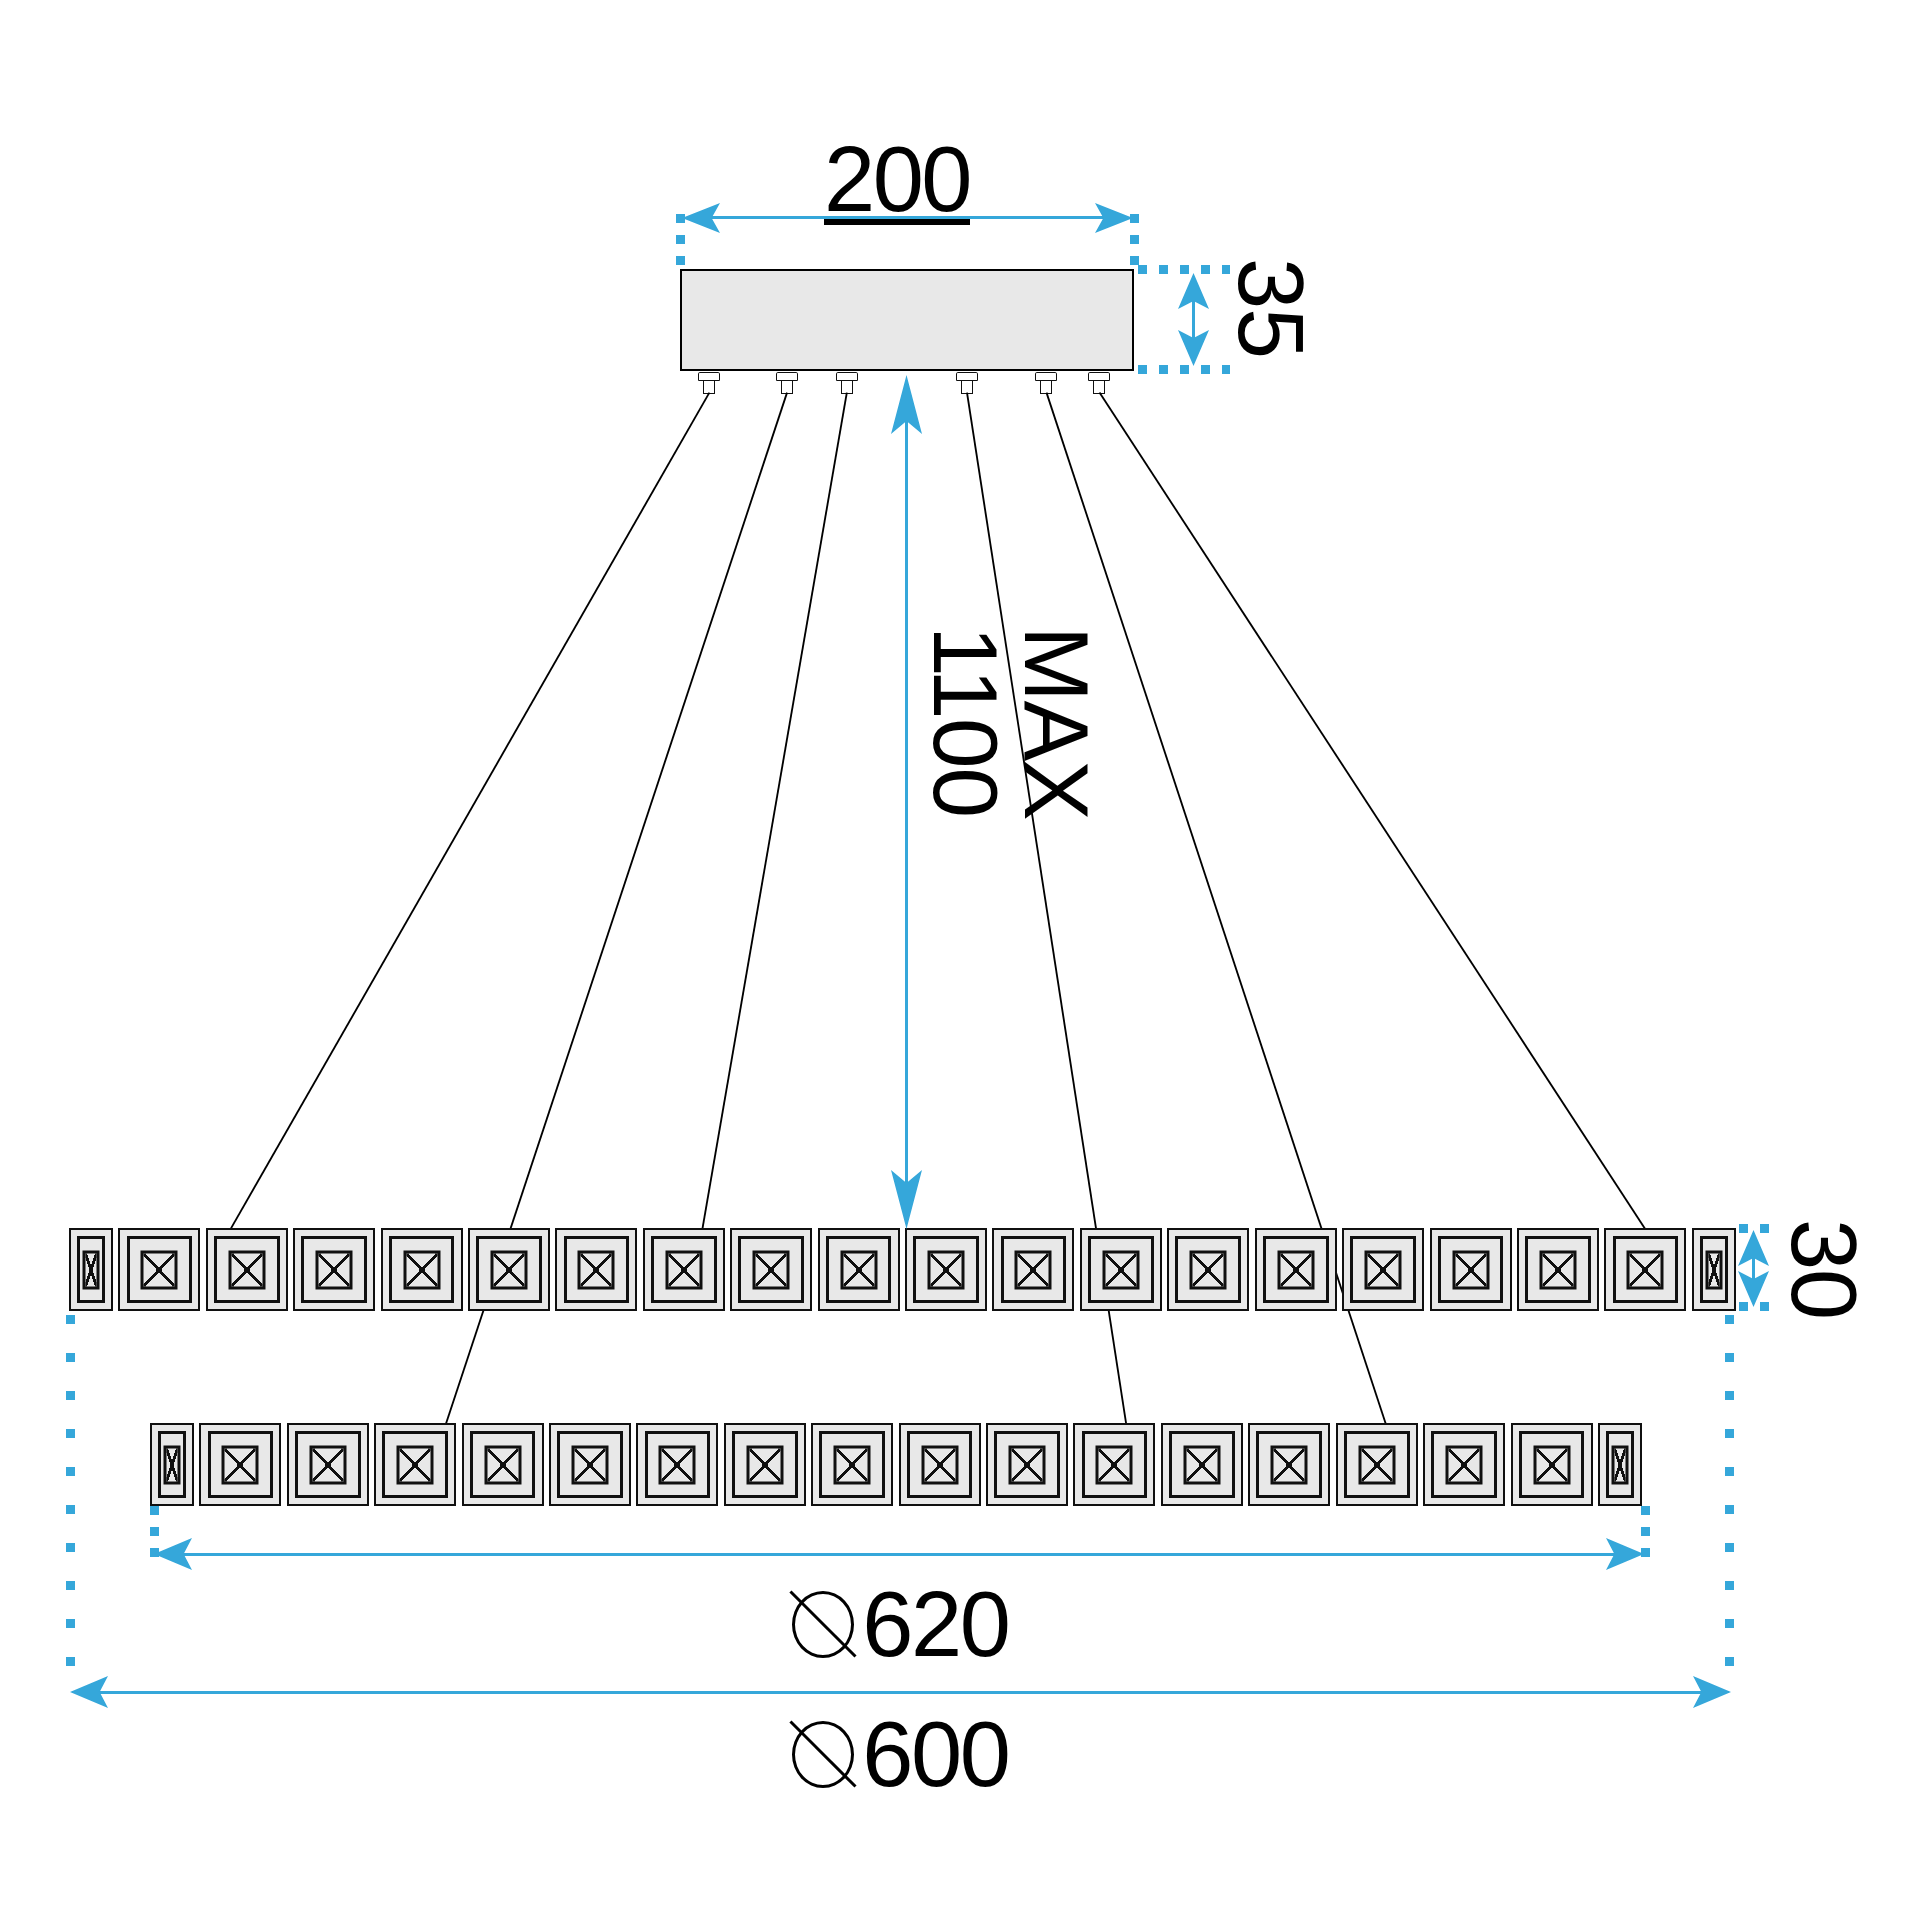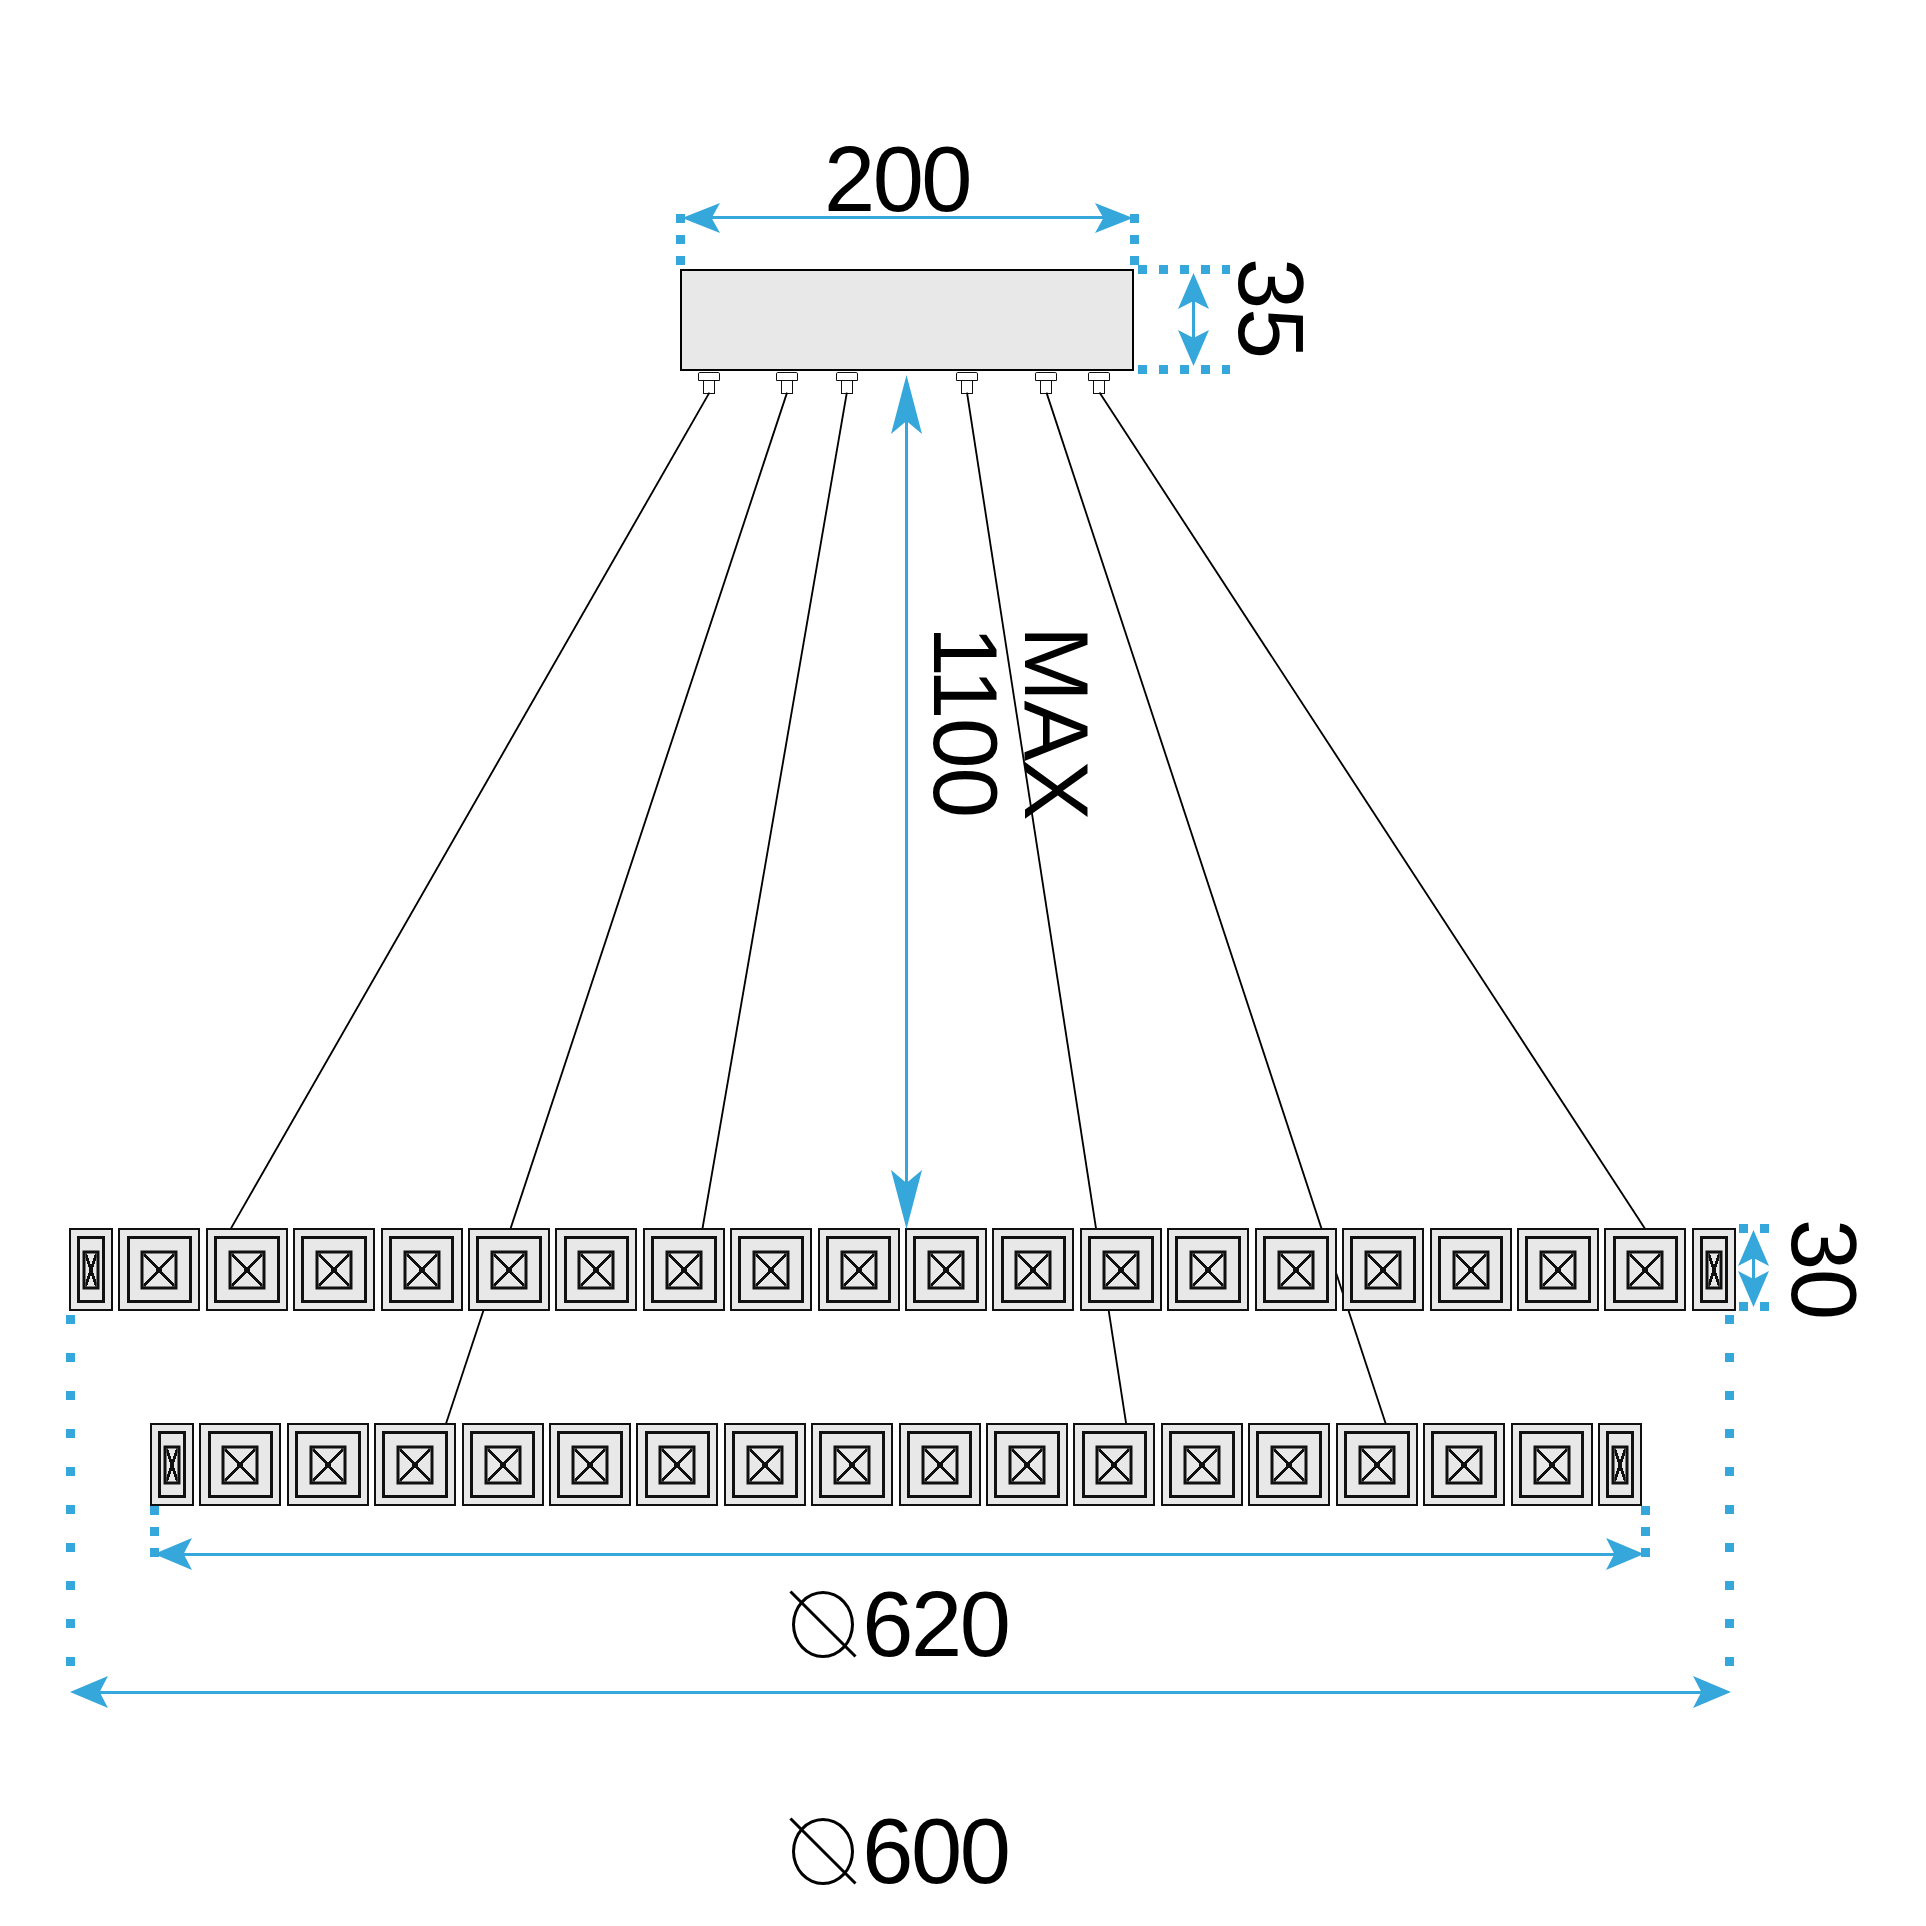--- a/index.html
+++ b/index.html
@@ -99,21 +99,21 @@
       <div class="abs nub2" style="left: 841px; top: 380px; width: 12.3px; height: 13.6px;"></div>
       <div class="abs nub1" style="left: 956px; top: 372px; width: 22px; height: 9.2px;"></div>
       <div class="abs nub2" style="left: 961px; top: 380px; width: 12.3px; height: 13.6px;"></div>
       <div class="abs nub1" style="left: 1035px; top: 372px; width: 22px; height: 9.2px;"></div>
       <div class="abs nub2" style="left: 1040px; top: 380px; width: 12.3px; height: 13.6px;"></div>
       <div class="abs nub1" style="left: 1088px; top: 372px; width: 22px; height: 9.2px;"></div>
       <div class="abs nub2" style="left: 1093px; top: 380px; width: 12.3px; height: 13.6px;"></div>
     </div>
 
   <div class="layer abs">
-    <div class="abs dim-label" style="left:712px;top:126px;width:370px;height:105px;">200</div>
+    <div class="abs dim-label" style="left:712px;top:126px;width:370px;height:105px;text-decoration:underline;">200</div>
     <div class="abs cline-h" style="left:690px;top:216px;width:434px;"></div>
     <div class="abs ah left" style="left:682px;top:203px;width:38px;height:30px;"></div>
     <div class="abs ah right" style="left:1095px;top:203px;width:38px;height:30px;"></div>
     <div class="abs dot-v" style="left:676px;top:214px;height:55px;"></div>
     <div class="abs dot-v" style="left:1130px;top:214px;height:55px;"></div>
   </div>
 
   <div class="layer abs">
     <div class="abs dot-h" style="left:1138px;top:265px;width:92px;"></div>
     <div class="abs dot-h" style="left:1138px;top:365px;width:92px;"></div>
@@ -309,21 +309,21 @@
       <span class="dim-label" style="position:static;">620</span>
     </div>
   </div>
 
   <div class="layer abs">
     <div class="abs dot-v sparse" style="left:66px;top:1315px;height:378px;"></div>
     <div class="abs dot-v sparse" style="left:1725px;top:1315px;height:378px;"></div>
     <div class="abs cline-h" style="left:78px;top:1691px;width:1647px;"></div>
     <div class="abs ah left" style="left:70px;top:1676px;width:38px;height:32px;"></div>
     <div class="abs ah right" style="left:1693px;top:1676px;width:38px;height:32px;"></div>
-    <div class="abs" style="left:678px;top:1805px;width:444px;display:flex;align-items:center;justify-content:center;gap:8.6px;">
+    <div class="abs" style="left:678px;top:1708px;width:444px;display:flex;align-items:center;justify-content:center;gap:8.6px;">
       <span style="display:inline-block;width:62px;height:67px;border:3.1px solid #000;border-radius:50%;box-sizing:border-box;position:relative;">
         <span style="position:absolute;left:50%;top:50%;width:3.1px;height:92px;background:#000;transform:translate(-50%,-50%) rotate(-45deg);"></span>
       </span>
       <span class="dim-label" style="position:static;">600</span>
     </div>
   </div>
 
 </div>
 
 

